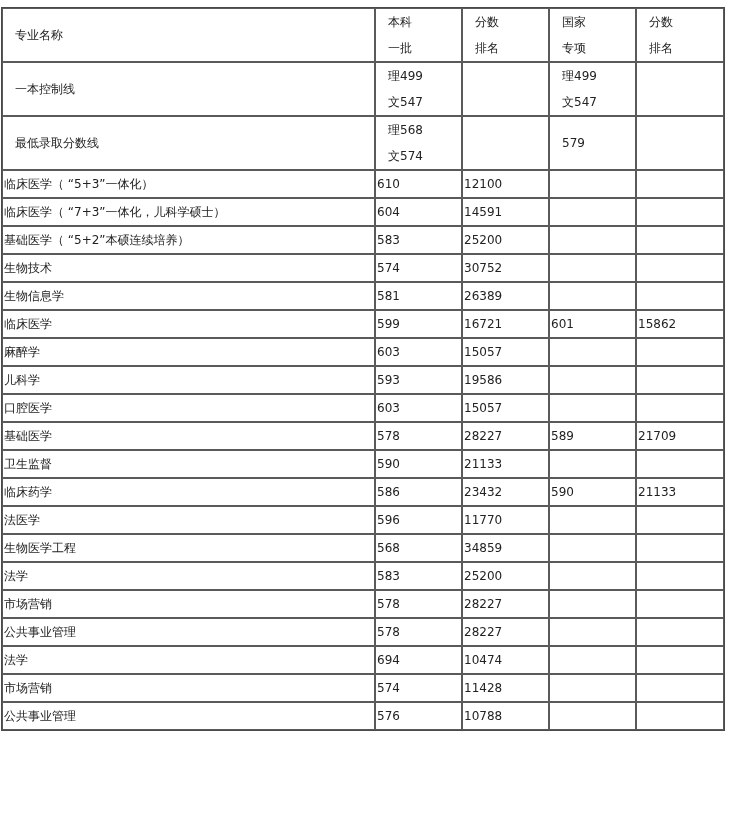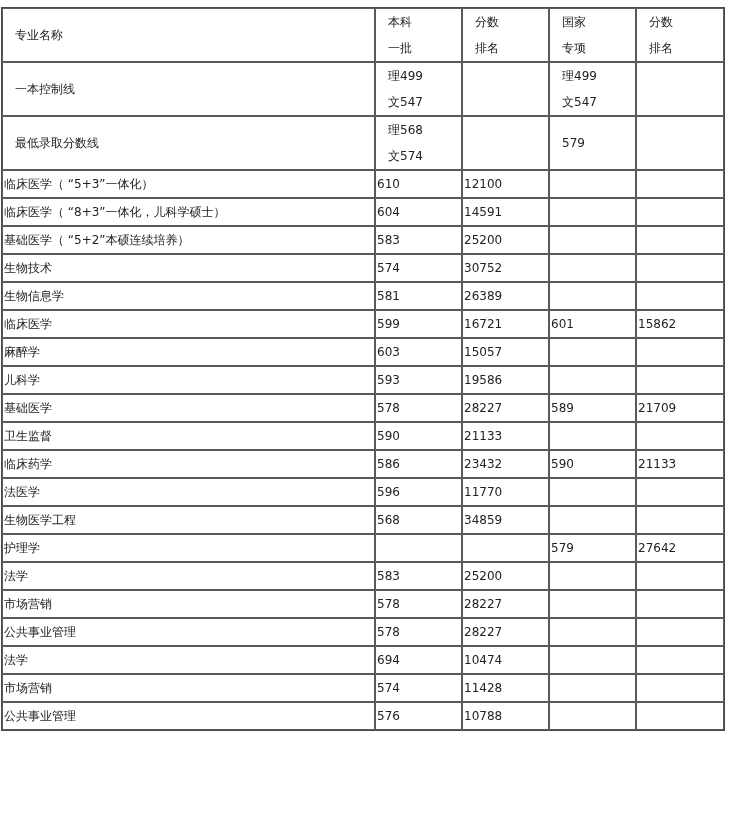--- a/index.html
+++ b/index.html
@@ -84,21 +84,21 @@
       <td></td>
     </tr>
   <tr class="single">
         <td>临床医学（ “5+3”一体化）</td>
         <td>610</td>
         <td>12100</td>
         <td></td>
         <td></td>
       </tr>
       <tr class="single">
-        <td>临床医学（ “8+3”一体化，儿科学硕士）</td>
+        <td>临床医学（ “7+3”一体化，儿科学硕士）</td>
         <td>604</td>
         <td>14591</td>
         <td></td>
         <td></td>
       </tr>
       <tr class="single">
         <td>基础医学（ “5+2”本硕连续培养）</td>
         <td>583</td>
         <td>25200</td>
         <td></td>
@@ -133,20 +133,27 @@
         <td></td>
       </tr>
       <tr class="single">
         <td>儿科学</td>
         <td>593</td>
         <td>19586</td>
         <td></td>
         <td></td>
       </tr>
       <tr class="single">
+        <td>口腔医学</td>
+        <td>603</td>
+        <td>15057</td>
+        <td></td>
+        <td></td>
+      </tr>
+      <tr class="single">
         <td>基础医学</td>
         <td>578</td>
         <td>28227</td>
         <td>589</td>
         <td>21709</td>
       </tr>
       <tr class="single">
         <td>卫生监督</td>
         <td>590</td>
         <td>21133</td>
@@ -168,27 +175,20 @@
         <td></td>
       </tr>
       <tr class="single">
         <td>生物医学工程</td>
         <td>568</td>
         <td>34859</td>
         <td></td>
         <td></td>
       </tr>
       <tr class="single">
-        <td>护理学</td>
-        <td></td>
-        <td></td>
-        <td>579</td>
-        <td>27642</td>
-      </tr>
-      <tr class="single">
         <td>法学</td>
         <td>583</td>
         <td>25200</td>
         <td></td>
         <td></td>
       </tr>
       <tr class="single">
         <td>市场营销</td>
         <td>578</td>
         <td>28227</td>

